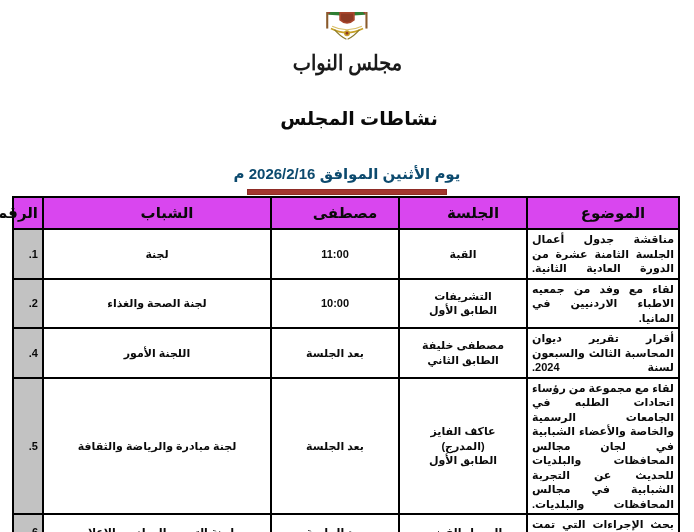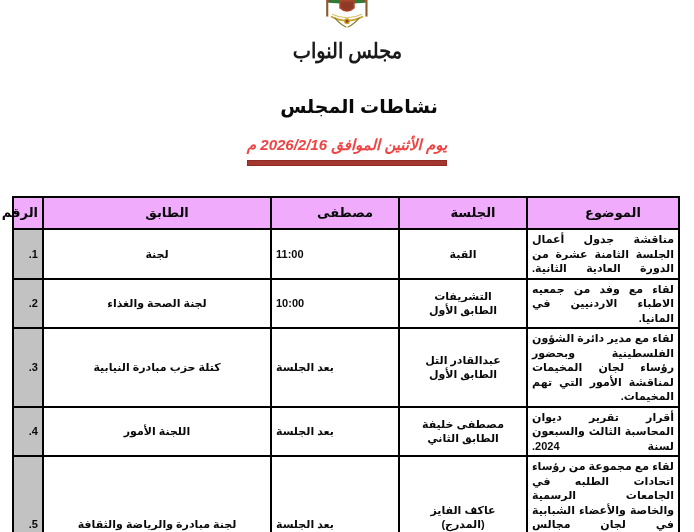--- a/index.html
+++ b/index.html
@@ -14,21 +14,21 @@
     overflow: hidden;
     font-family: "Liberation Serif", "DejaVu Serif", serif;
     color: #000000;
     position: relative;
   }
 
   
   .doc-header {
     width: 100%;
     text-align: center;
-    padding-top: 0;
+    padding-top: 12px;
   }
   .emblem-wrap {
     width: 100%;
     display: flex;
     justify-content: center;
     align-items: flex-start;
     height: 32px;
     overflow: hidden;
   }
   .emblem {
@@ -59,27 +59,26 @@
   }
   .doc-title {
     font-family: "Liberation Sans", "DejaVu Sans", sans-serif;
     font-size: 19px;
     font-weight: 700;
     color: #0a0a0a;
     line-height: 1.2;
     margin-left: 24px;
   }
   .doc-date {
-    margin-top: 17px;
+    margin-top: 34px;
     font-family: "Liberation Sans", "DejaVu Sans", sans-serif;
     font-size: 15px;
     font-weight: 700;
-    color: #ef4444;
+    color: #0c4a6e;
     line-height: 1.2;
-    font-style: italic;
   }
   .date-underline {
     width: 200px;
     height: 6px;
     background: #a3362f;
     margin: 6px auto 0 auto;
     border: 1px solid #8e2c26;
     box-sizing: border-box;
   }
 
@@ -102,44 +101,44 @@
     border: 2px solid #000;
     padding: 2px 4px;
     vertical-align: middle;
     font-family: "Liberation Sans", "DejaVu Sans", sans-serif;
     font-size: 11px;
     font-weight: 700;
     line-height: 1.32;
     color: #0a0a0a;
   }
   table.activities thead th {
-    background: #f0abfc;
+    background: #d946ef;
     text-align: center;
     height: 26px;
-    font-size: 13px;
+    font-size: 15px;
     letter-spacing: 0.5px;
     padding-left: 24px;
   }
   .col-num    { width: 30px; }
   .col-act    { width: 228px; }
   .col-time   { width: 128px; }
   .col-hall   { width: 128px; }
   .col-subj   { width: 152px; }
 
   td.cell-num {
     background: #c2c2c2;
     text-align: right;
     vertical-align: top;
     font-family: "Liberation Sans", "DejaVu Sans", sans-serif;
     font-size: 11px;
     padding-top: 3px;
     direction: ltr;
   }
   td.cell-act  { text-align: center; }
-  td.cell-time { text-align: left; }
+  td.cell-time { text-align: center; }
   td.cell-hall { text-align: center; }
   td.cell-subj {
     text-align: justify;
     text-align-last: justify;
     direction: rtl;
     padding-right: 5px;
     padding-left: 5px;
   }
   .multiline { white-space: pre-line; }
 </style>
@@ -203,47 +202,39 @@
       <col class="col-hall">
       <col class="col-time">
       <col class="col-act">
       <col class="col-num">
     </colgroup>
     <thead>
       <tr>
         <th>الموضوع</th>
         <th>الجلسة</th>
         <th>مصطفى</th>
-        <th>الطابق</th>
+        <th>الشباب</th>
         <th>الرقم</th>
       </tr>
     </thead>
     <tbody id="table-body">
         <tr>
           <td class="cell-subj multiline">مناقشة جدول أعمال الجلسة الثامنة عشرة من الدورة العادية الثانية.</td>
           <td class="cell-hall multiline">القبة</td>
           <td class="cell-time">11:00</td>
           <td class="cell-act">لجنة</td>
           <td class="cell-num">.1</td>
         </tr>
         <tr>
           <td class="cell-subj multiline">لقاء مع وفد من جمعيه الاطباء الاردنيين في المانيا.</td>
           <td class="cell-hall multiline">التشريفات
 الطابق الأول</td>
           <td class="cell-time">10:00</td>
           <td class="cell-act">لجنة الصحة والغذاء</td>
           <td class="cell-num">.2</td>
-        </tr>
-        <tr>
-          <td class="cell-subj multiline">لقاء مع مدير دائرة الشؤون الفلسطينية وبحضور رؤساء لجان المخيمات لمناقشة الأمور التي تهم المخيمات.</td>
-          <td class="cell-hall multiline">عبدالقادر التل
-الطابق الأول</td>
-          <td class="cell-time">بعد الجلسة</td>
-          <td class="cell-act">كتلة حزب مبادرة النيابية</td>
-          <td class="cell-num">.3</td>
         </tr>
         <tr>
           <td class="cell-subj multiline">أقرار تقرير ديوان المحاسبة الثالث والسبعون لسنة 2024.</td>
           <td class="cell-hall multiline">مصطفى خليفة
 الطابق الثاني</td>
           <td class="cell-time">بعد الجلسة</td>
           <td class="cell-act">اللجنة الأمور</td>
           <td class="cell-num">.4</td>
         </tr>
         <tr>

